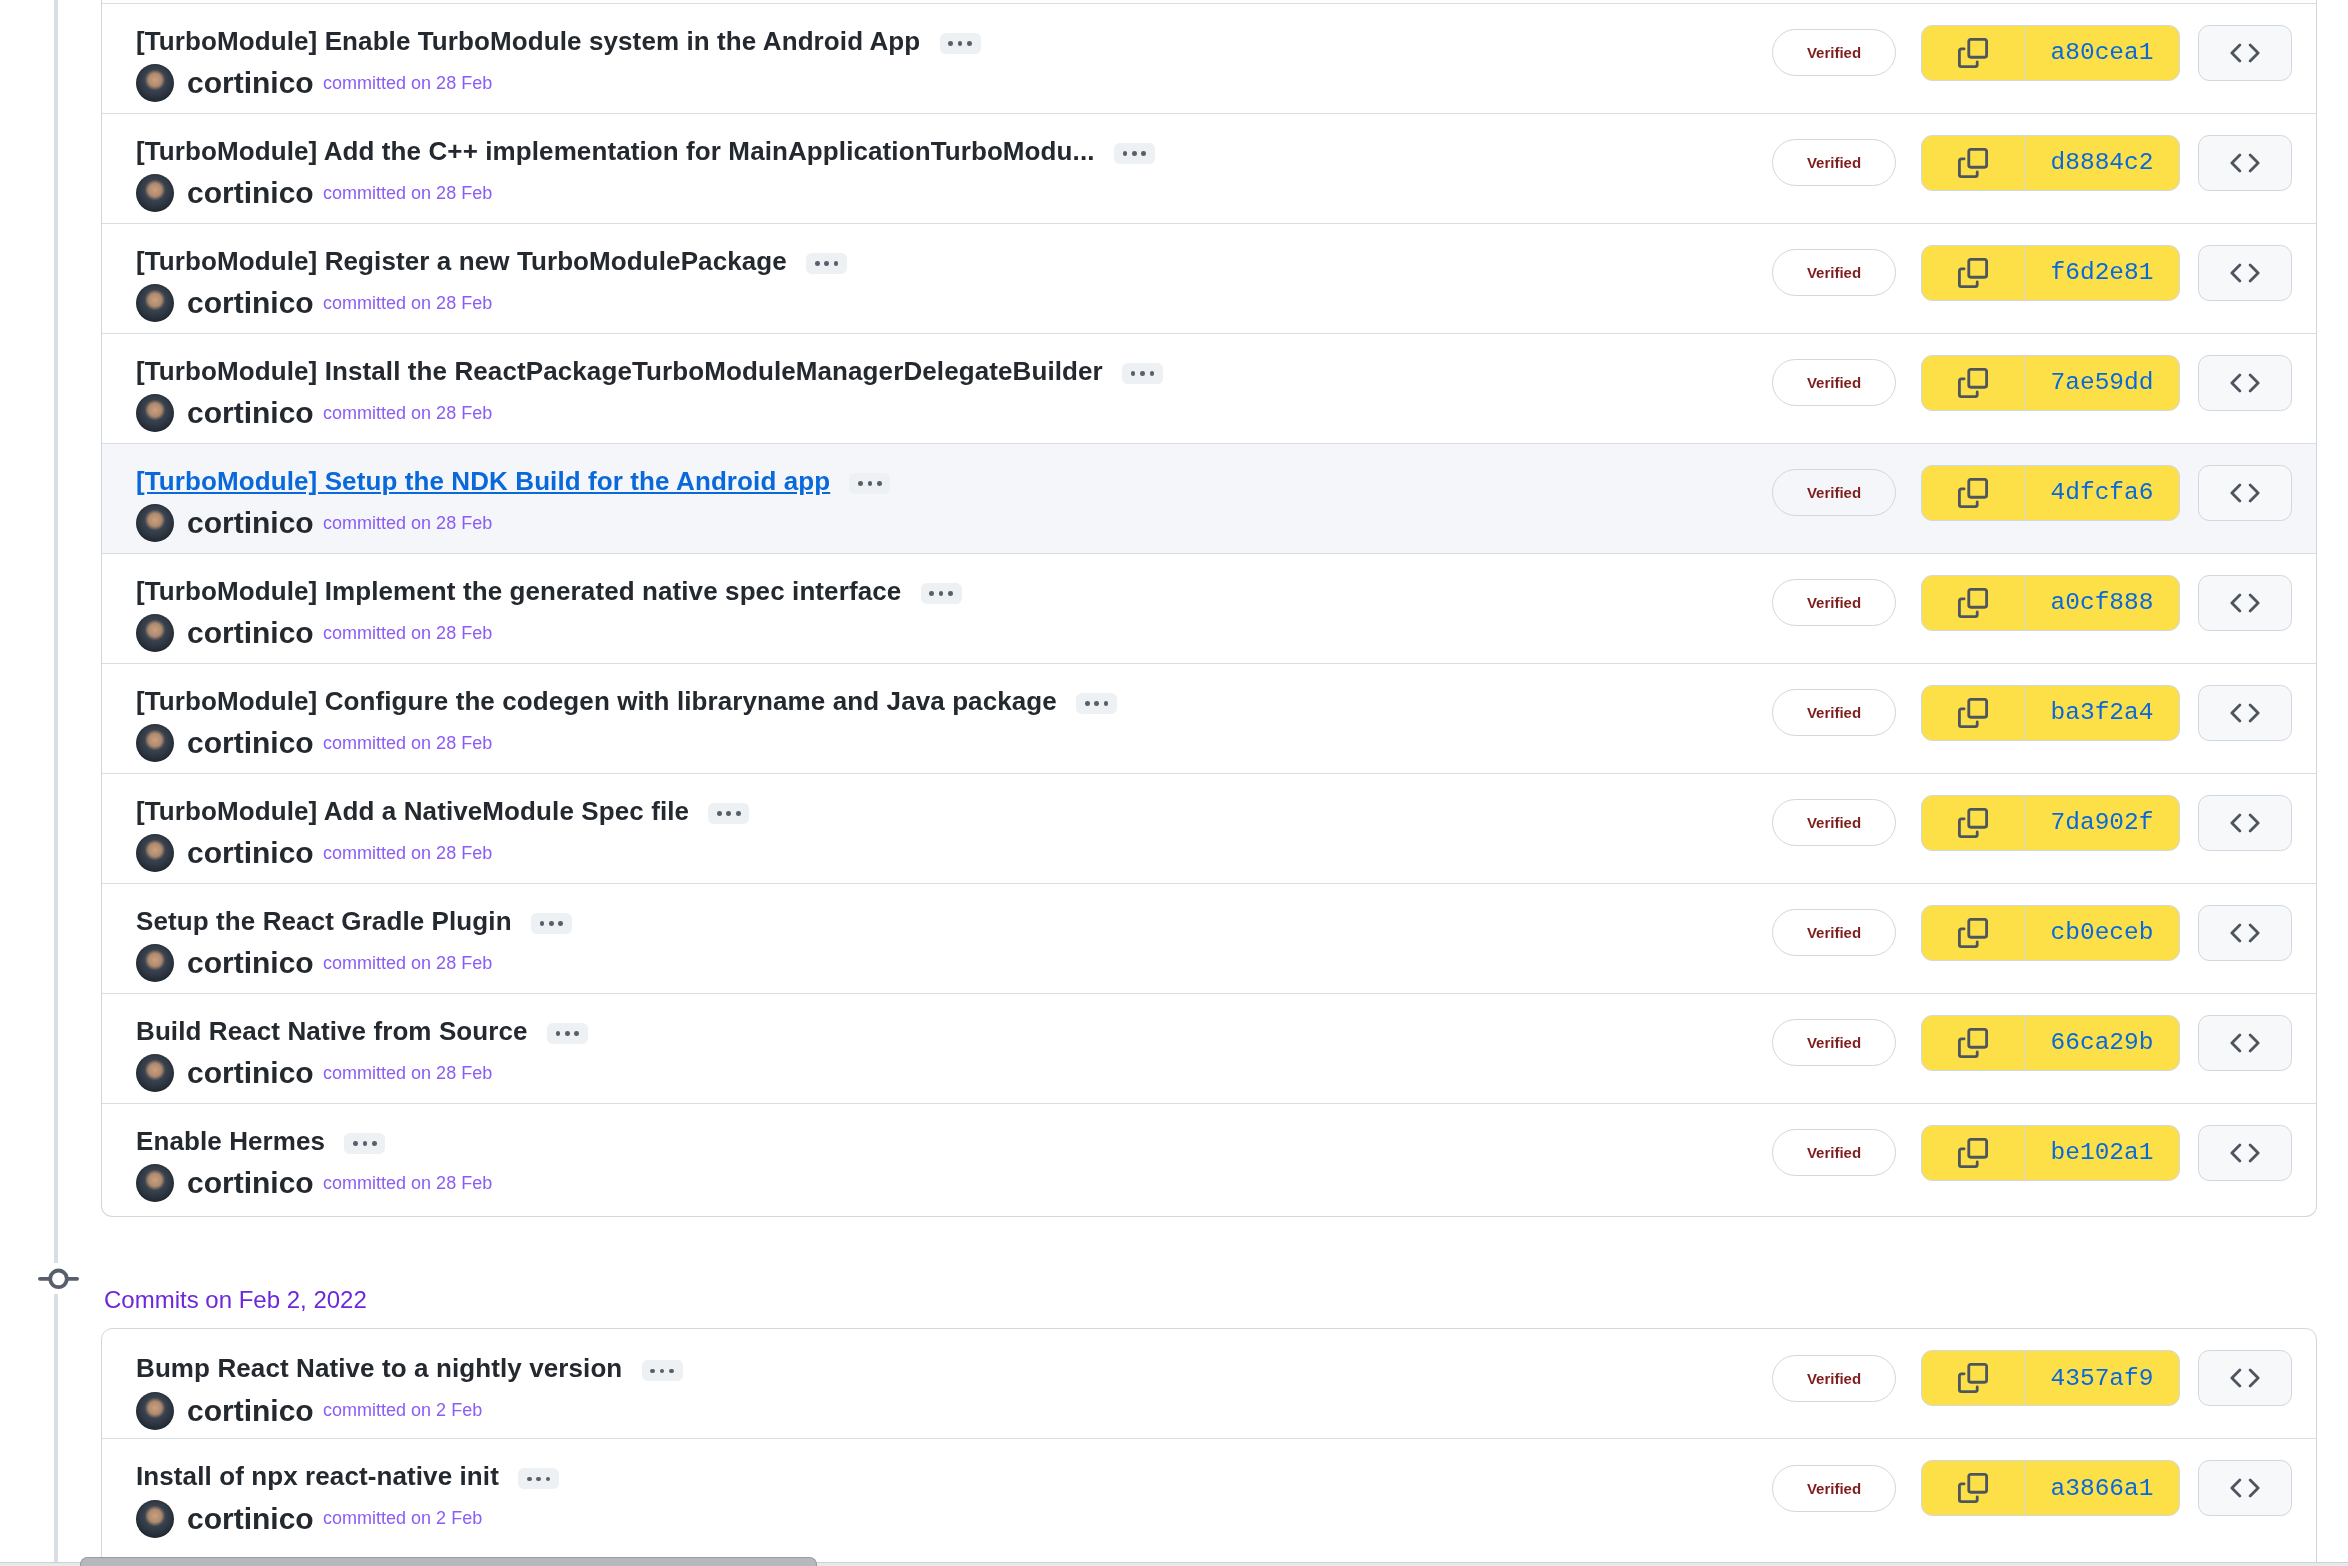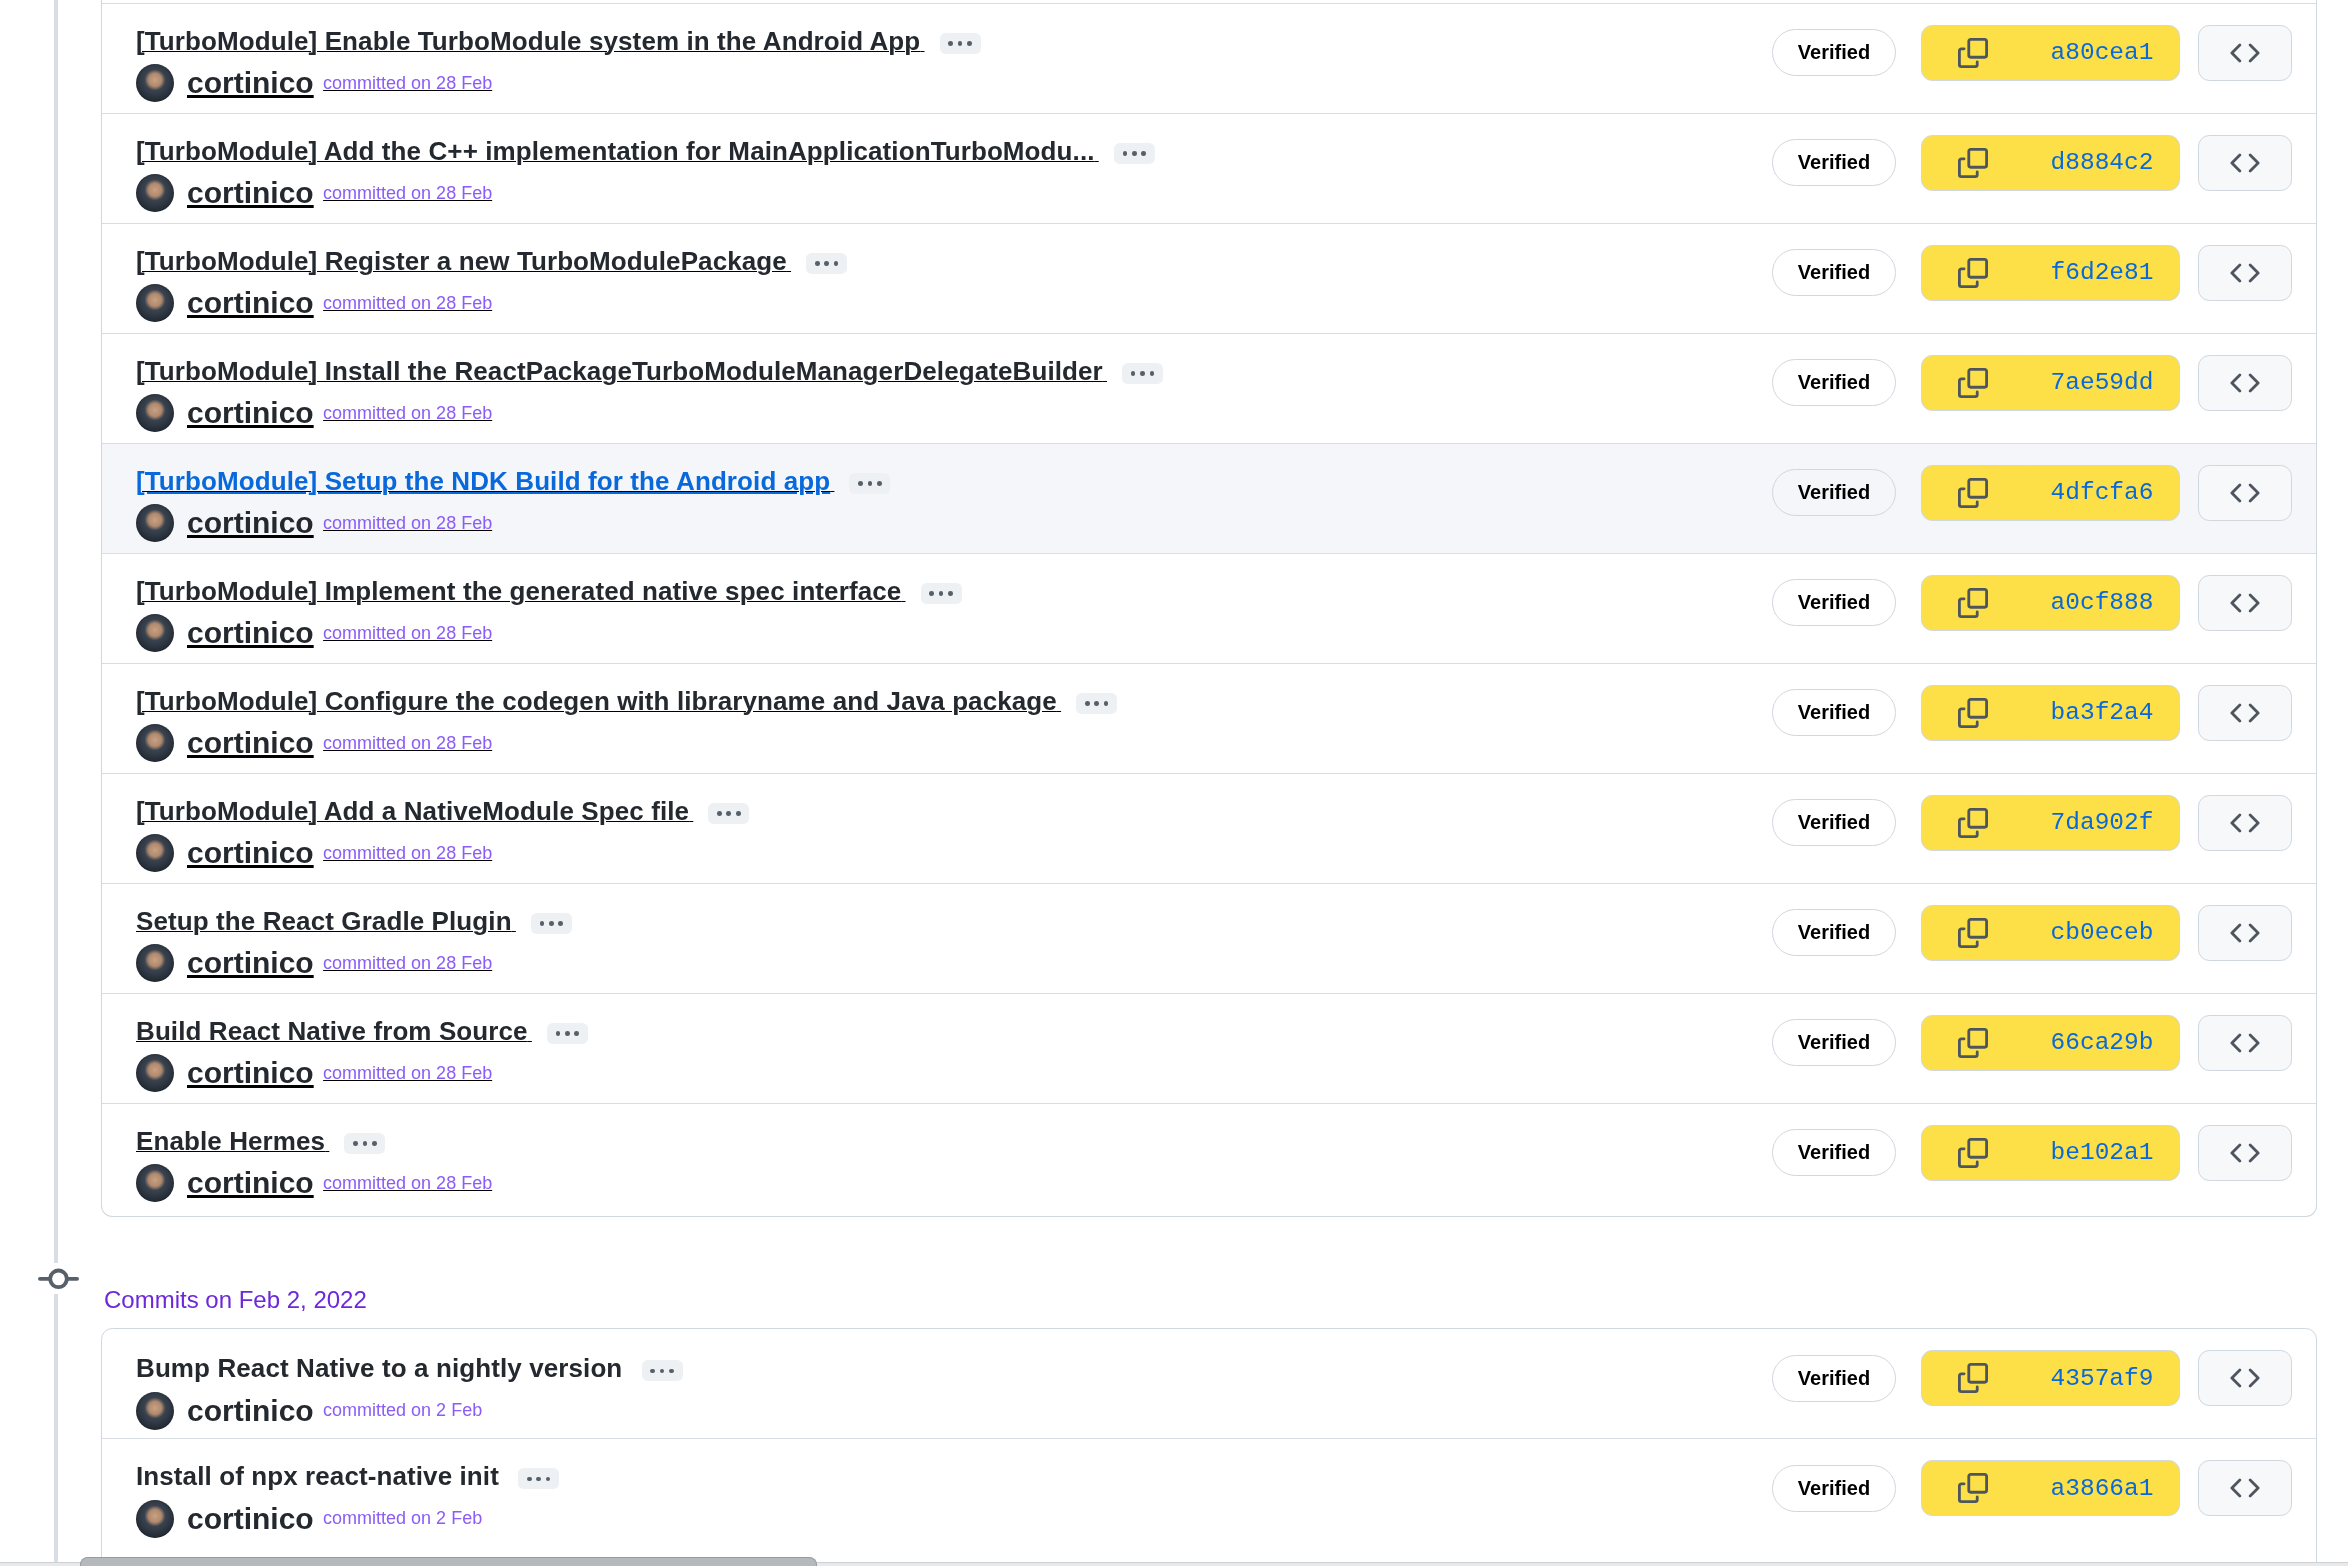--- a/index.html
+++ b/index.html
@@ -20,21 +20,20 @@
   }
   
   .commit-group{
     position:absolute;left:101px;width:2216px;box-sizing:border-box;
     background:#ffffff;
   }
   .group-1{
     top:0;height:1217px;
     border-left:1.9px solid #d0d7de;border-right:1.9px solid #d0d7de;border-bottom:1.9px solid #d0d7de;
     border-radius:0 0 11.3px 11.3px;
-    text-decoration:underline;
   }
   .group-2{
     top:1328px;height:274px;
     border:1.9px solid #d0d7de;border-radius:11.3px;
   }
   .top-spacer{height:2.8px;}
   
   .commit-row{
     position:relative;height:110px;box-sizing:border-box;
     border-top:1.9px solid #d8dee4;
@@ -64,21 +63,21 @@
   .meta-text{font-size:18px;color:#8b5cf6;}
   
   .row-controls{
     position:absolute;right:24.5px;top:21px;height:56px;
     display:flex;align-items:center;
   }
   .verified-pill{
     width:124px;height:47px;box-sizing:border-box;margin-right:24.5px;
     border:1.9px solid #d0d7de;border-radius:941px;background:transparent;
     display:flex;align-items:center;justify-content:center;
-    font-size:20px;font-weight:600;color:#000000;cursor:pointer;
+    font-size:15px;font-weight:600;color:#7f1d1d;cursor:pointer;
   }
   .sha-group{
     display:flex;height:56px;box-sizing:border-box;
     border:1.9px solid #d0d7de;border-radius:11.3px;background:#fde047;overflow:hidden;
   }
   .copy-btn{
     width:104px;height:100%;border:none;border-right:1.9px solid #d0d7de;
     background:transparent;display:flex;align-items:center;justify-content:center;
     cursor:pointer;padding:0;color:#4d555e;
   }

